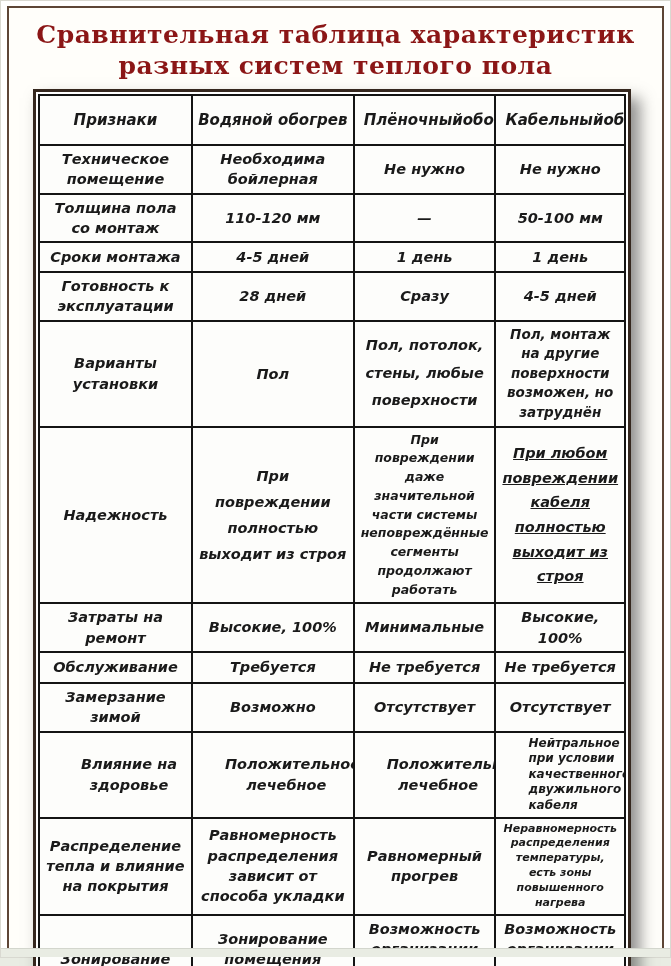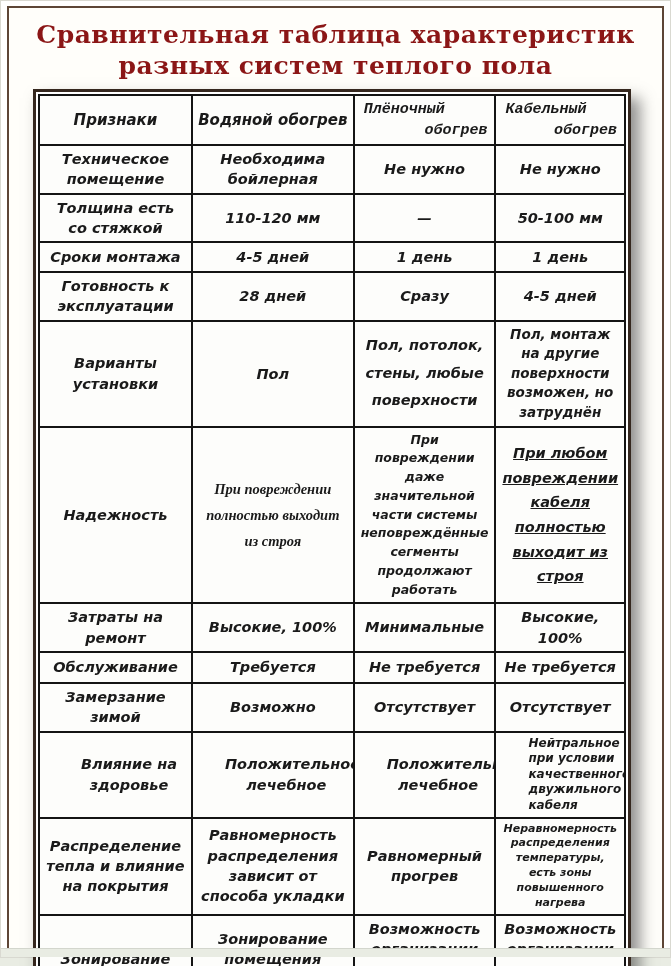--- a/index.html
+++ b/index.html
@@ -56,41 +56,41 @@
     font-weight:bold;
     font-size:14.5px;
     color:#1a1a1a;
     text-align:center;
     vertical-align:middle;
     padding:3px 5px;
     line-height:1.4;
     overflow:hidden;
   }
   thead th{height:42px;font-size:15px;}
-  th .h2lines{display:flex;flex-direction:column;width:100%;font-family:Liberation Mono, monospace;}
+  th .h2lines{display:flex;flex-direction:row;width:100%;}
   th .h2lines span:first-child{text-align:left;padding-left:4px;}
   th .h2lines span:last-child{text-align:right;padding-right:2px;}
   
   tbody tr:nth-child(1) td{height:38px;}
   tbody tr:nth-child(2) td{height:38px;}
   tbody tr:nth-child(3) td{height:22px;border-radius:7px;}
   tbody tr:nth-child(4) td{height:40px;}
   tbody tr:nth-child(5) td{height:90px;}
   tbody tr:nth-child(6) td{height:142px;}
   tbody tr:nth-child(7) td{height:23px;}
   tbody tr:nth-child(8) td{height:23px;}
   tbody tr:nth-child(9) td{height:22px;}
   tbody tr:nth-child(10) td{height:54px;padding-left:32px;}
   tbody tr:nth-child(11) td{height:86px;}
   tbody tr:nth-child(12) td{height:76px;}
   tbody tr:nth-child(13) td{height:56px;}
   
   tbody tr:nth-child(5) td:nth-child(3){line-height:1.9;}
   tbody tr:nth-child(5) td:nth-child(4){font-size:13.5px;line-height:1.45;}
-  tbody tr:nth-child(6) td:nth-child(2){line-height:1.8;font-family:Liberation Serif, serif;}
+  tbody tr:nth-child(6) td:nth-child(2){line-height:1.8;}
   tbody tr:nth-child(6) td:nth-child(3){font-size:12.5px;line-height:1.5;}
   tbody tr:nth-child(6) td:nth-child(4){line-height:1.7;text-decoration:underline;}
   tbody tr:nth-child(10) td:nth-child(4){font-size:12px;text-align:left;line-height:1.3;}
   tbody tr:nth-child(11) td:nth-child(4){font-size:11px;line-height:1.35;}
   tbody tr:nth-child(13) td:nth-child(2){font-size:13px;line-height:1.3;}
   tbody tr:nth-child(13) td:nth-child(3){font-size:13px;line-height:1.35;}
   tbody tr:nth-child(13) td:nth-child(4){font-size:12px;text-align:left;line-height:1.3;}
   .bottom-band{
     position:absolute;left:0;right:0;bottom:0;height:8px;
     background:#e9ece3;border-top:1px solid #d3d6cd;
@@ -132,21 +132,21 @@
             </tr>
           </thead>
         <tbody>
             <tr>
               <td>Техническое помещение</td>
               <td>Необходима бойлерная</td>
               <td>Не нужно</td>
               <td>Не нужно</td>
             </tr>
             <tr>
-              <td>Толщина есть со стяжкой</td>
+              <td>Толщина пола со монтаж</td>
               <td>110-120 мм</td>
               <td>—</td>
               <td>50-100 мм</td>
             </tr>
             <tr>
               <td>Сроки монтажа</td>
               <td>4-5 дней</td>
               <td>1 день</td>
               <td>1 день</td>
             </tr>

